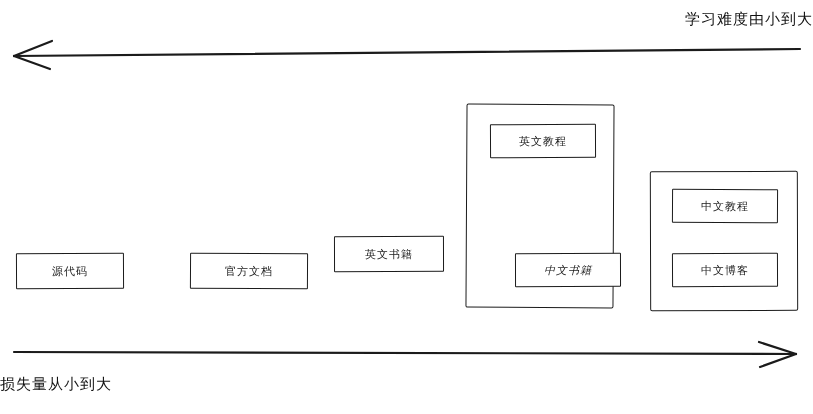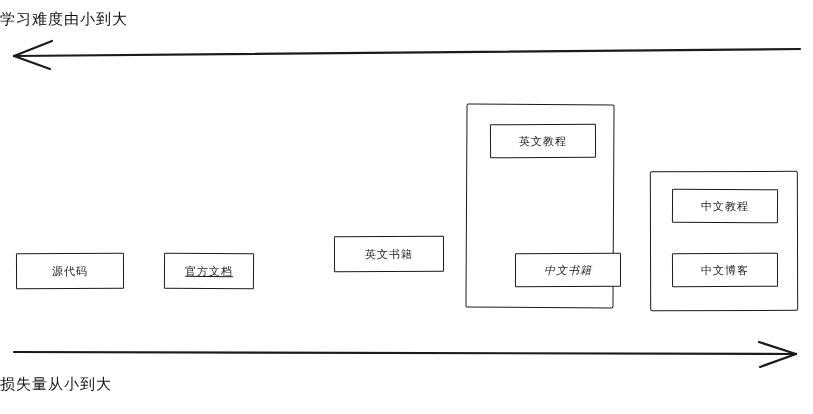--- a/index.html
+++ b/index.html
@@ -20,21 +20,21 @@
     position: absolute;
     font-size: 15px;
     letter-spacing: 1px;
     white-space: nowrap;
     color: #111111;
   }
   .top-caption {
     top: 10px;
     left: 0;
     width: 813px;
-    text-align: left;
+    text-align: right;
   }
   .bottom-caption {
     top: 375px;
     left: 0;
     width: 703px;
     text-align: left;
   }
   svg.arrows {
     position: absolute;
     left: 0;
@@ -83,21 +83,21 @@
 
     <path d="M 14 352 L 796 354" stroke="#1b1b1b" stroke-width="2.2" fill="none" stroke-linecap="round"></path>
     <path d="M 796 354 L 759 342" stroke="#1b1b1b" stroke-width="2.2" fill="none" stroke-linecap="round"></path>
     <path d="M 796 354 L 760 367" stroke="#1b1b1b" stroke-width="2.2" fill="none" stroke-linecap="round"></path>
   </svg>
 
   <div class="box w1" style="left:16px; top:253px; width:108px; height:36px;">
     <span>源代码</span>
   </div>
 
-  <div class="box w2" style="left:164px; top:253px; width:90px; height:36px;text-decoration:underline;">
+  <div class="box w2" style="left:190px; top:253px; width:118px; height:36px;">
     <span>官方文档</span>
   </div>
 
   <div class="box w3" style="left:334px; top:236px; width:110px; height:36px;">
     <span>英文书籍</span>
   </div>
 
   <div class="group w2" style="left:466px; top:104px; width:148px; height:204px;"></div>
 
   <div class="box w1" style="left:490px; top:124px; width:106px; height:34px;">

